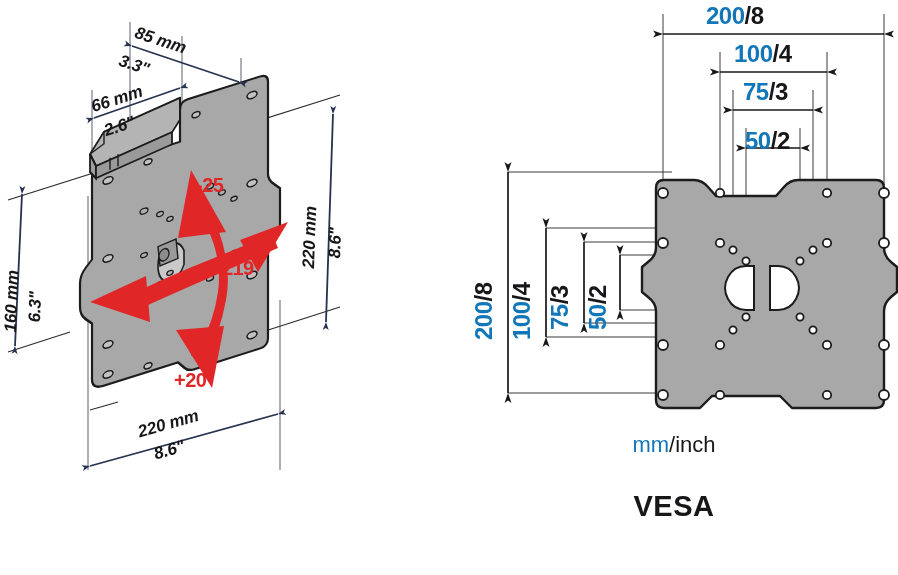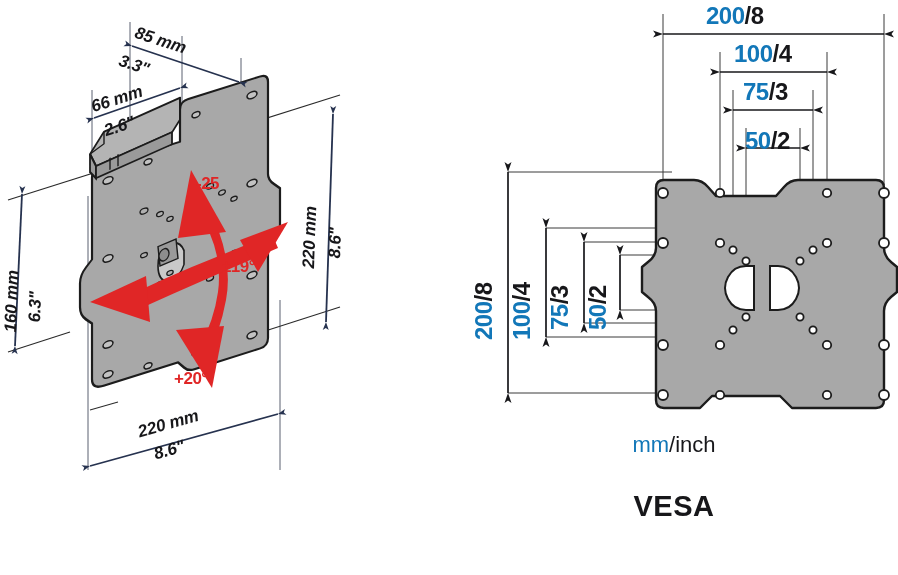--- a/index.html
+++ b/index.html
@@ -46,21 +46,21 @@
     line-height: 1;
     letter-spacing: -0.2px;
   }
   .dim-txt {
     font-size: 17px;
     font-weight: bold;
     color: #17171a;
     font-style: italic;
   }
   .red-txt {
-    font-size: 17px;
+    font-size: 20px;
     font-weight: bold;
     color: #e02626;
     letter-spacing: -0.5px;
   }
   .vesa-blue  { color: #1277b8; }
   .vesa-black { color: #17171a; }
 
   #legend-units {
     position: absolute;
     left: 0;

